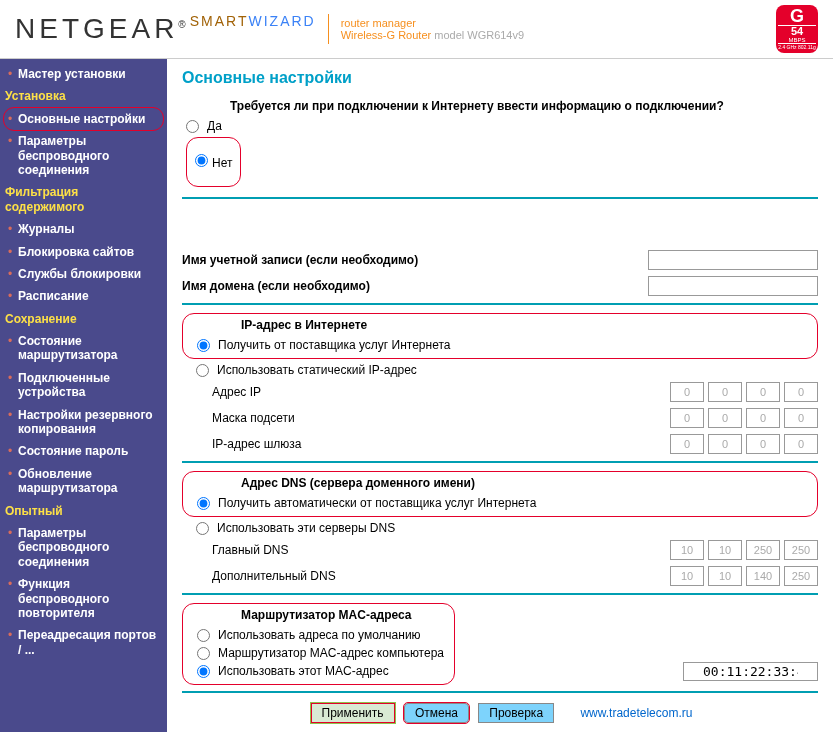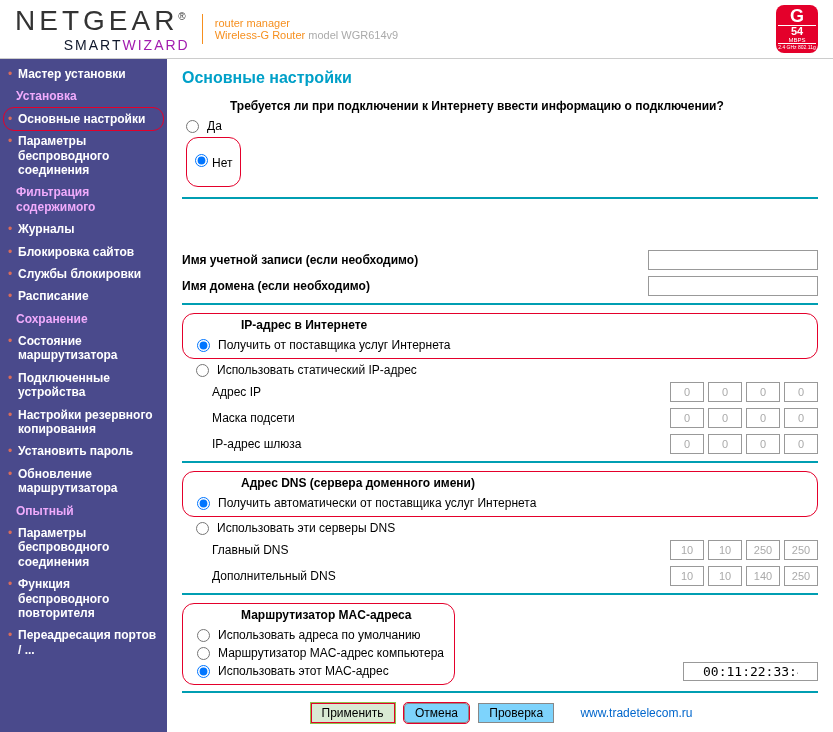--- a/index.html
+++ b/index.html
@@ -1,36 +1,36 @@
 <!DOCTYPE html>
 <html><head>
 <meta charset="utf-8">
 <style>
 * { margin: 0; padding: 0; box-sizing: border-box; }
 body { font-family: Verdana, Arial, sans-serif; font-size: 12px; background: #fff; width: 833px; }
 .header { display: flex; align-items: center; padding: 5px 15px; border-bottom: 1px solid #ccc; }
-.logo-text { display: flex; flex-direction: column; }
+.logo-text { display: flex; flex-direction: row; }
 .netgear { font-family: Arial, sans-serif; font-size: 28px; letter-spacing: 4px; color: #333; font-weight: 400; }
 .netgear sup { font-size: 10px; vertical-align: super; }
 .smartwizard { font-size: 14px; letter-spacing: 2px; text-align: right; }
-.smartwizard .smart { color: #0f172a; }
-.smartwizard .wizard { color: #a21caf; text-align: right; }
+.smartwizard .smart { color: #a16207; }
+.smartwizard .wizard { color: #3b82f6; text-align: right; }
 .header-divider { width: 1px; height: 30px; background: #f68f1e; margin: 0 12px; }
 .header-sub { font-size: 11px; color: #f68f1e; }
 .header-sub .model { color: #aaa; }
 .badge { margin-left: auto; background: #e4002b; color: #fff; border-radius: 8px; width: 42px; height: 48px; text-align: center; padding: 2px; font-size: 8px; }
 .badge .g { font-size: 18px; font-weight: bold; border-bottom: 1px solid #fff; line-height: 18px; }
 .badge .n54 { font-size: 11px; font-weight: bold; line-height: 11px; }
 .badge .mbps { font-size: 6px; border-bottom: 1px solid #fff; }
 .layout { display: flex; }
 .sidebar { width: 167px; background: #4a4a8c; color: #fff; padding: 4px 0 10px 0; }
 .nav-item, .nav-header { padding: 4px 10px 4px 18px; font-size: 12px; position: relative; line-height: 1.2; }
 .nav-item::before { content: "•"; position: absolute; left: 8px; color: #d96c5b; }
 .nav-item a { color: #fff; text-decoration: none; font-weight: bold; cursor: pointer; }
-.nav-header { color: #f0abfc; font-weight: bold; padding-left: 16px; }
+.nav-header { color: #fde047; font-weight: bold; padding-left: 5px; }
 .nav-item.active { outline: 1px solid #e4002b; border-radius: 10px; margin: 0 4px; padding-left: 14px;}
 .nav-item.active::before { left: 4px; }
 .content { flex: 1; padding: 10px 15px; width: 666px; }
 .page-title { color: #00a0c8; font-size: 16px; font-weight: bold; margin-bottom: 12px; }
 .section { margin-bottom: 8px; }
 .q-label { font-weight: bold; font-size: 12px; margin-bottom: 4px; margin-left: 48px; }
 .radio-row { display: flex; align-items: center; gap: 4px; padding: 2px 0 2px 4px; font-size: 12px; }
 .radio-row input { margin-right: 4px; }
 .hr-teal { border: none; border-top: 2px solid #009eb2; margin: 4px 0 8px 0; }
 .hl { border: 1px solid #e4002b; border-radius: 12px; padding: 16px 8px; display: inline-block; }
@@ -79,21 +79,21 @@
     <div class="nav-item"><a>Параметры беспроводного соединения</a></div>
     <div class="nav-header">Фильтрация содержимого</div>
     <div class="nav-item"><a>Журналы</a></div>
     <div class="nav-item"><a>Блокировка сайтов</a></div>
     <div class="nav-item"><a>Службы блокировки</a></div>
     <div class="nav-item"><a>Расписание</a></div>
     <div class="nav-header">Сохранение</div>
     <div class="nav-item"><a>Состояние маршрутизатора</a></div>
     <div class="nav-item"><a>Подключенные устройства</a></div>
     <div class="nav-item"><a>Настройки резервного копирования</a></div>
-    <div class="nav-item"><a>Установить пароль</a></div>
+    <div class="nav-item"><a>Состояние пароль</a></div>
     <div class="nav-item"><a>Обновление маршрутизатора</a></div>
     <div class="nav-header">Опытный</div>
     <div class="nav-item"><a>Параметры беспроводного соединения</a></div>
     <div class="nav-item"><a>Функция беспроводного повторителя</a></div>
     <div class="nav-item"><a>Переадресация портов / ...</a></div>
   </div>
 
   <div class="content">
     <div class="page-title">Основные настройки</div>
 

